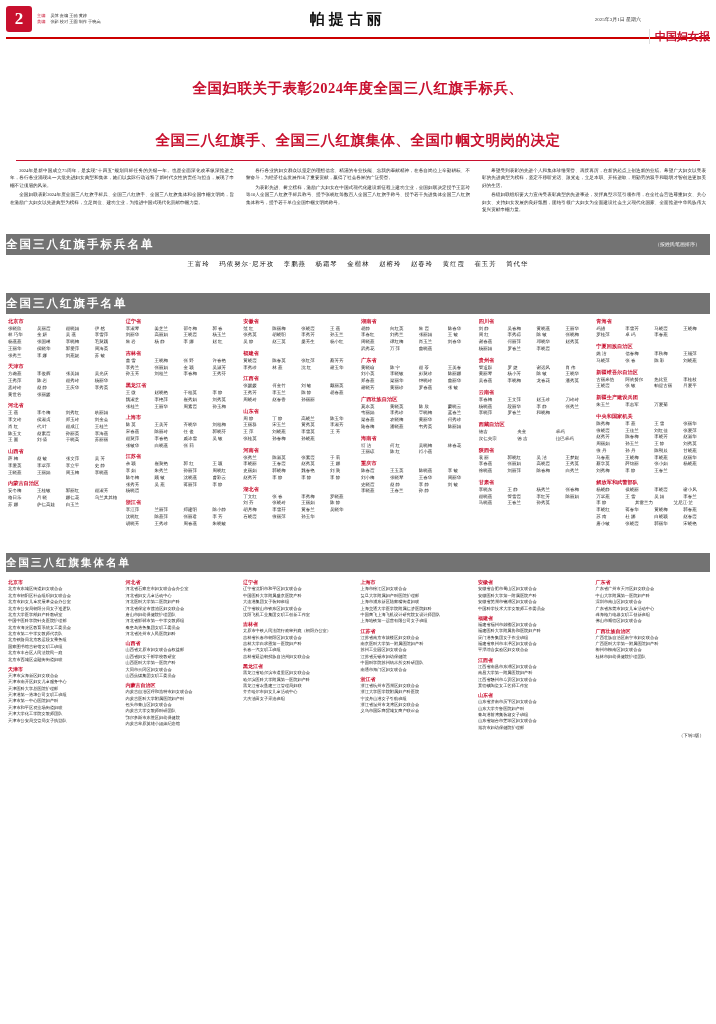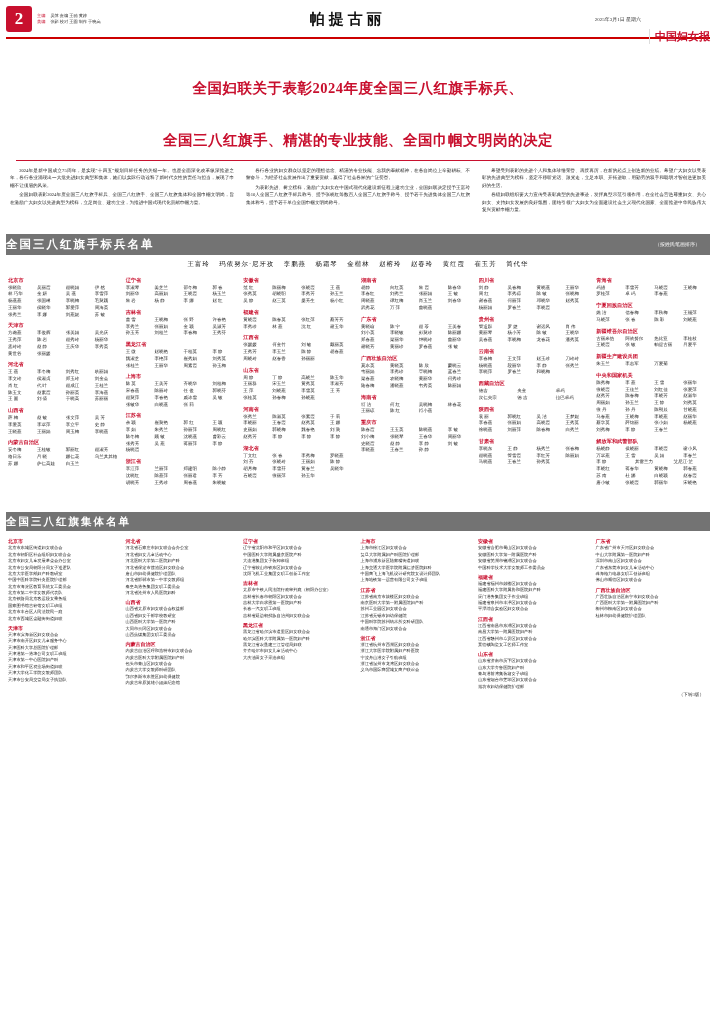--- a/index.html
+++ b/index.html
@@ -69,39 +69,42 @@
     </div>
     <div class="section-title">帕提古丽</div>
     <div class="mast-right">
       <div class="mast-date">2025年3月1日    星期六</div>
       <div class="logo">中国妇女报</div>
     </div>
   </div>
 
   <div class="headline">
     <div class="l1">全国妇联关于表彰2024年度全国三八红旗手标兵、</div>
-    <div class="l2">全国三八红旗手、精湛的专业技能、全国巾帼文明岗的决定</div>
+    <div class="l2">全国三八红旗手、全国三八红旗集体、全国巾帼文明岗的决定</div>
   </div>
   <div class="rule-thin"></div>
 
   <div class="intro" id="intro">
       <p>2024年是新中国成立75周年，是实现“十四五”规划目标任务的关键一年。也是全面深化改革纵深推进之年，各行各业涌现出一大批先进妇女典型和集体，她们以实际行动诠释了新时代女性的责任与担当，展现了巾帼不让须眉的风采。</p>
       <p>全国妇联表彰2024年度全国三八红旗手标兵、全国三八红旗手、全国三八红旗集体和全国巾帼文明岗，旨在激励广大妇女以先进典型为榜样，立足岗位、建功立业，为推进中国式现代化贡献巾帼力量。</p>
       <p>各行各业的妇女群众以坚定的理想信念、精湛的专业技能、忘我的奉献精神，在各自岗位上辛勤耕耘、不懈奋斗，为经济社会发展作出了重要贡献，赢得了社会各界的广泛赞誉。</p>
       <p>为表彰先进、树立榜样，激励广大妇女在中国式现代化建设新征程上建功立业，全国妇联决定授予王富玲等10人全国三八红旗手标兵称号、授予张晓红等数百人全国三八红旗手称号、授予若干先进集体全国三八红旗集体称号，授予若干单位全国巾帼文明岗称号。</p>
       <p>希望受到表彰的先进个人和集体珍惜荣誉、再接再厉，在新的起点上创造新的业绩。希望广大妇女以受表彰的先进典型为榜样，坚定不移听党话、跟党走，立足本职、开拓进取，用勤劳的双手和聪明才智创造更加美好的生活。</p>
       <p>各级妇联组织要大力宣传受表彰典型的先进事迹，发挥典型示范引领作用，在全社会营造尊重妇女、关心妇女、支持妇女发展的良好氛围，团结引领广大妇女为全面建设社会主义现代化国家、全面推进中华民族伟大复兴贡献巾帼力量。</p>
     </div>
 
   <div class="banner">
     <span>全国三八红旗手标兵名单</span>
     <span class="note">（按姓氏笔画排序）</span>
   </div>
   <div class="leaders">王富玲    玛依努尔·尼牙孜    李鹏燕    杨霜琴    金楷林    赵榕玲    赵春玲    黄红霞    崔玉芳    简代华</div>
 
+  <div class="banner">
+    <span>全国三八红旗手名单</span>
+  </div>
   <div class="grid" id="individual-grid">
       <div class="col">
         <div class="prov">
           <div class="pname">北京市</div>
           <div class="names">
             <div class="nrow">
               <span>张晓欣</span>
               <span>吴丽霞</span>
               <span>赵晓娟</span>
               <span>伊  然</span>

